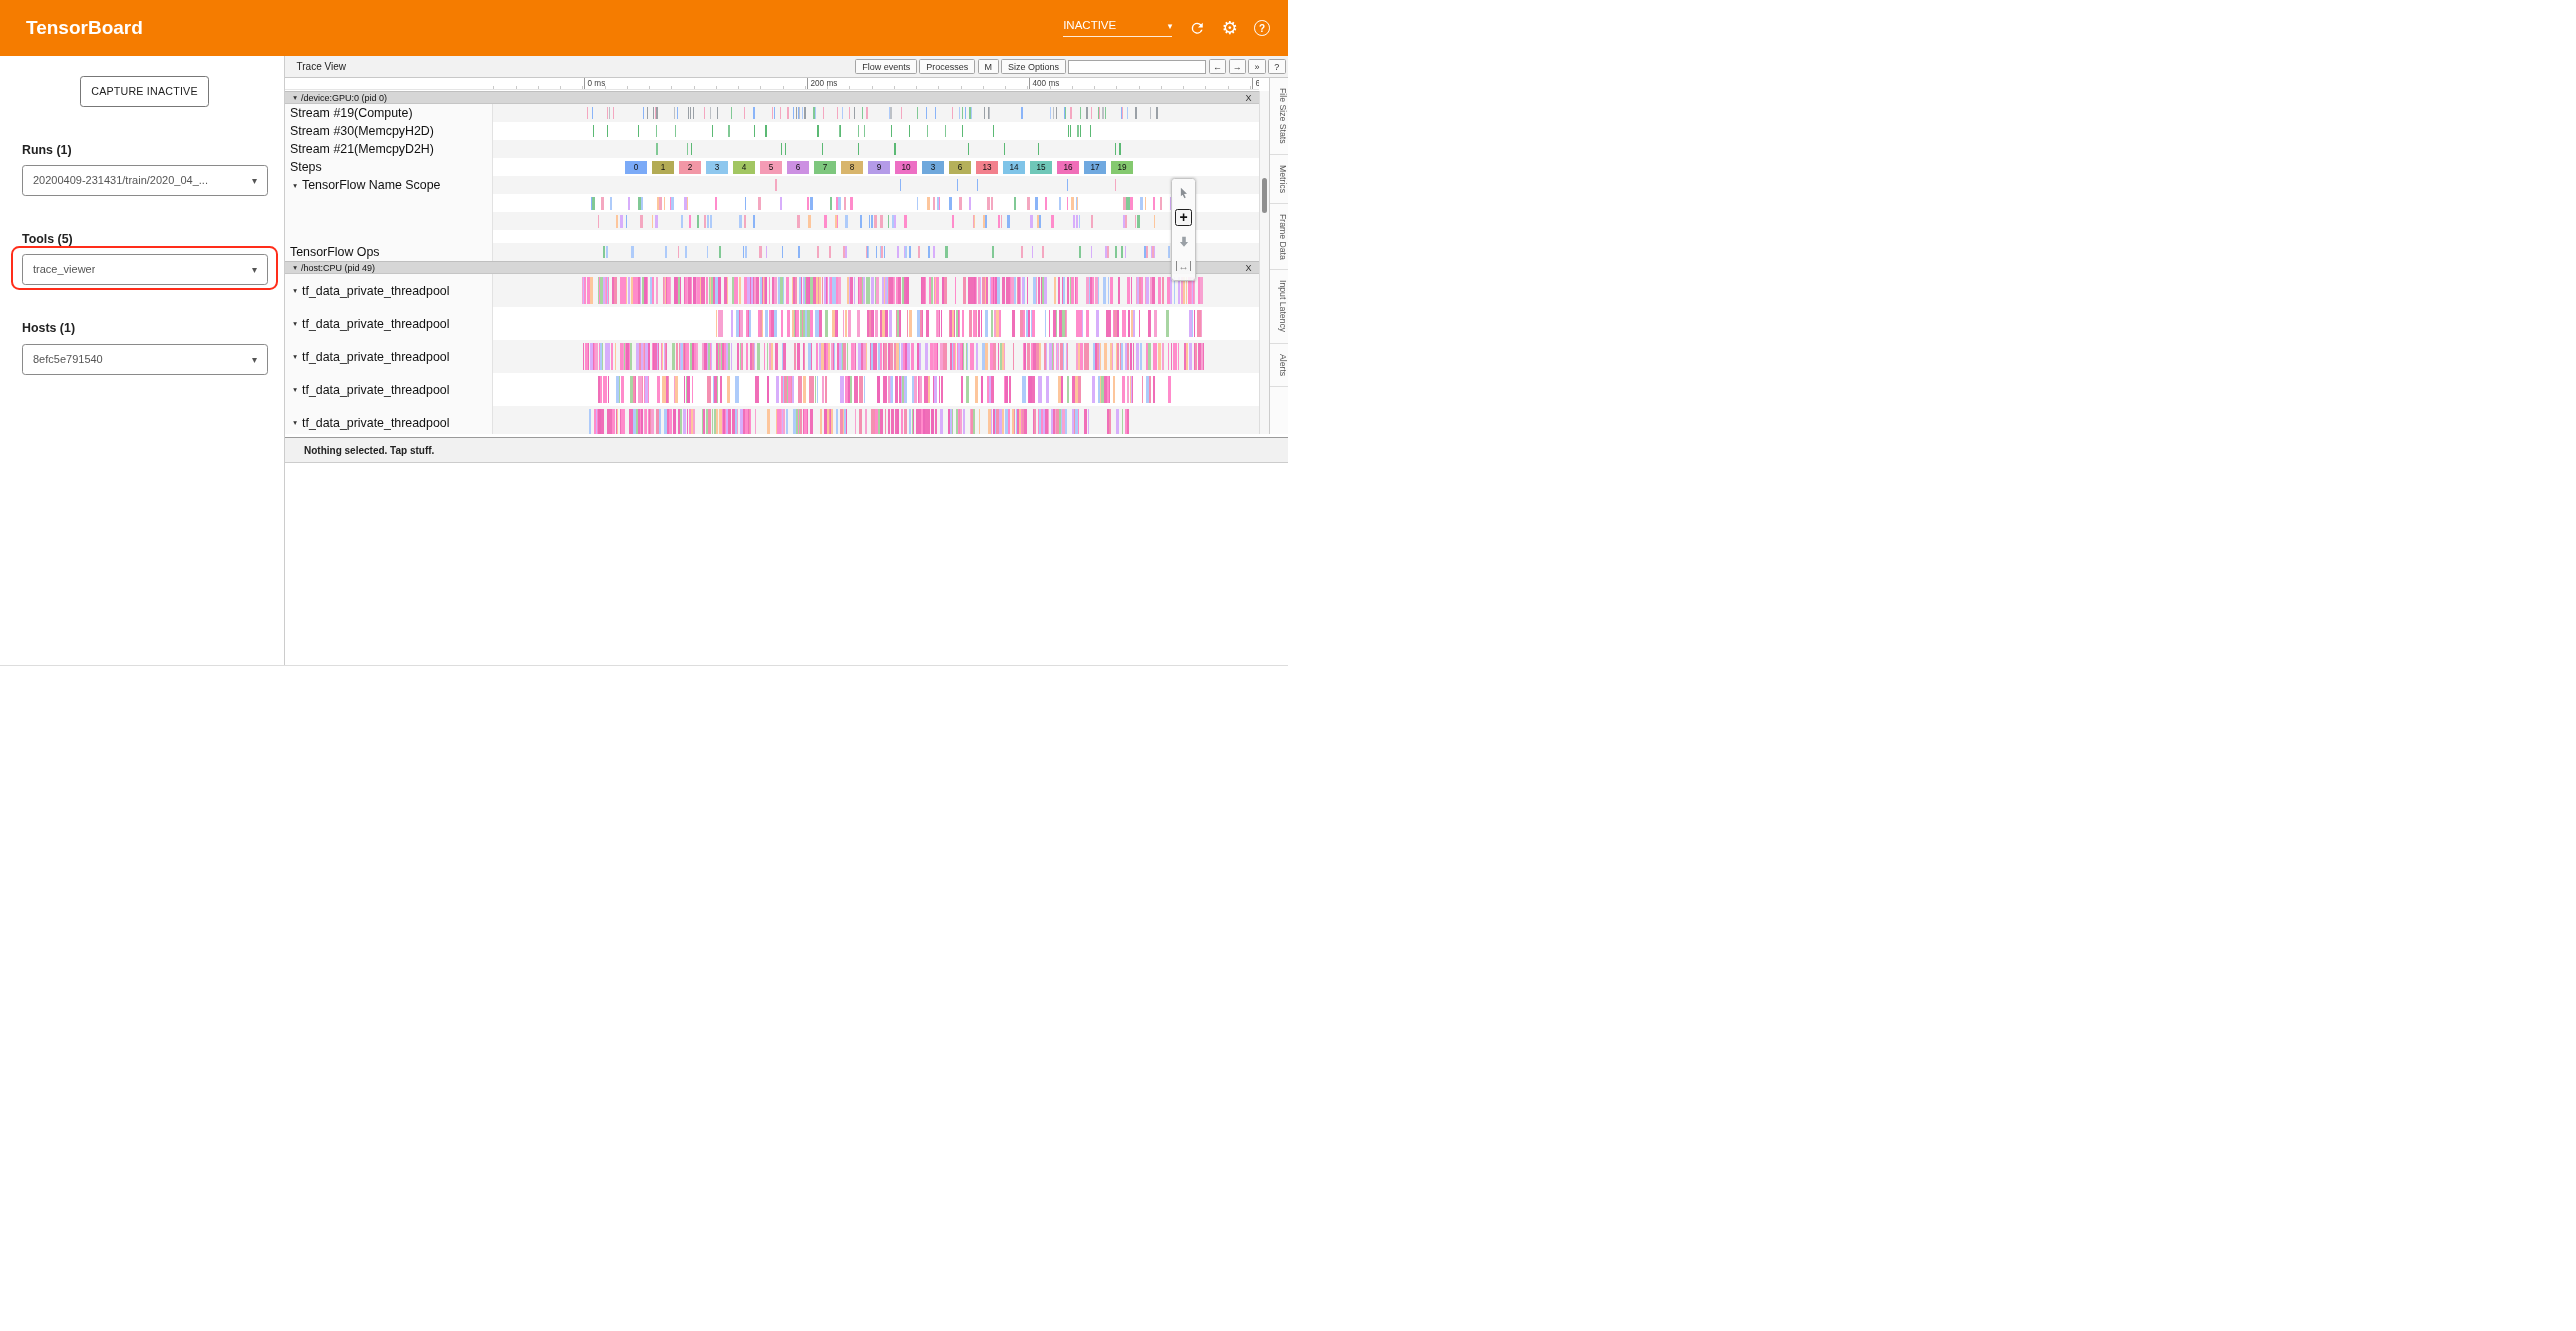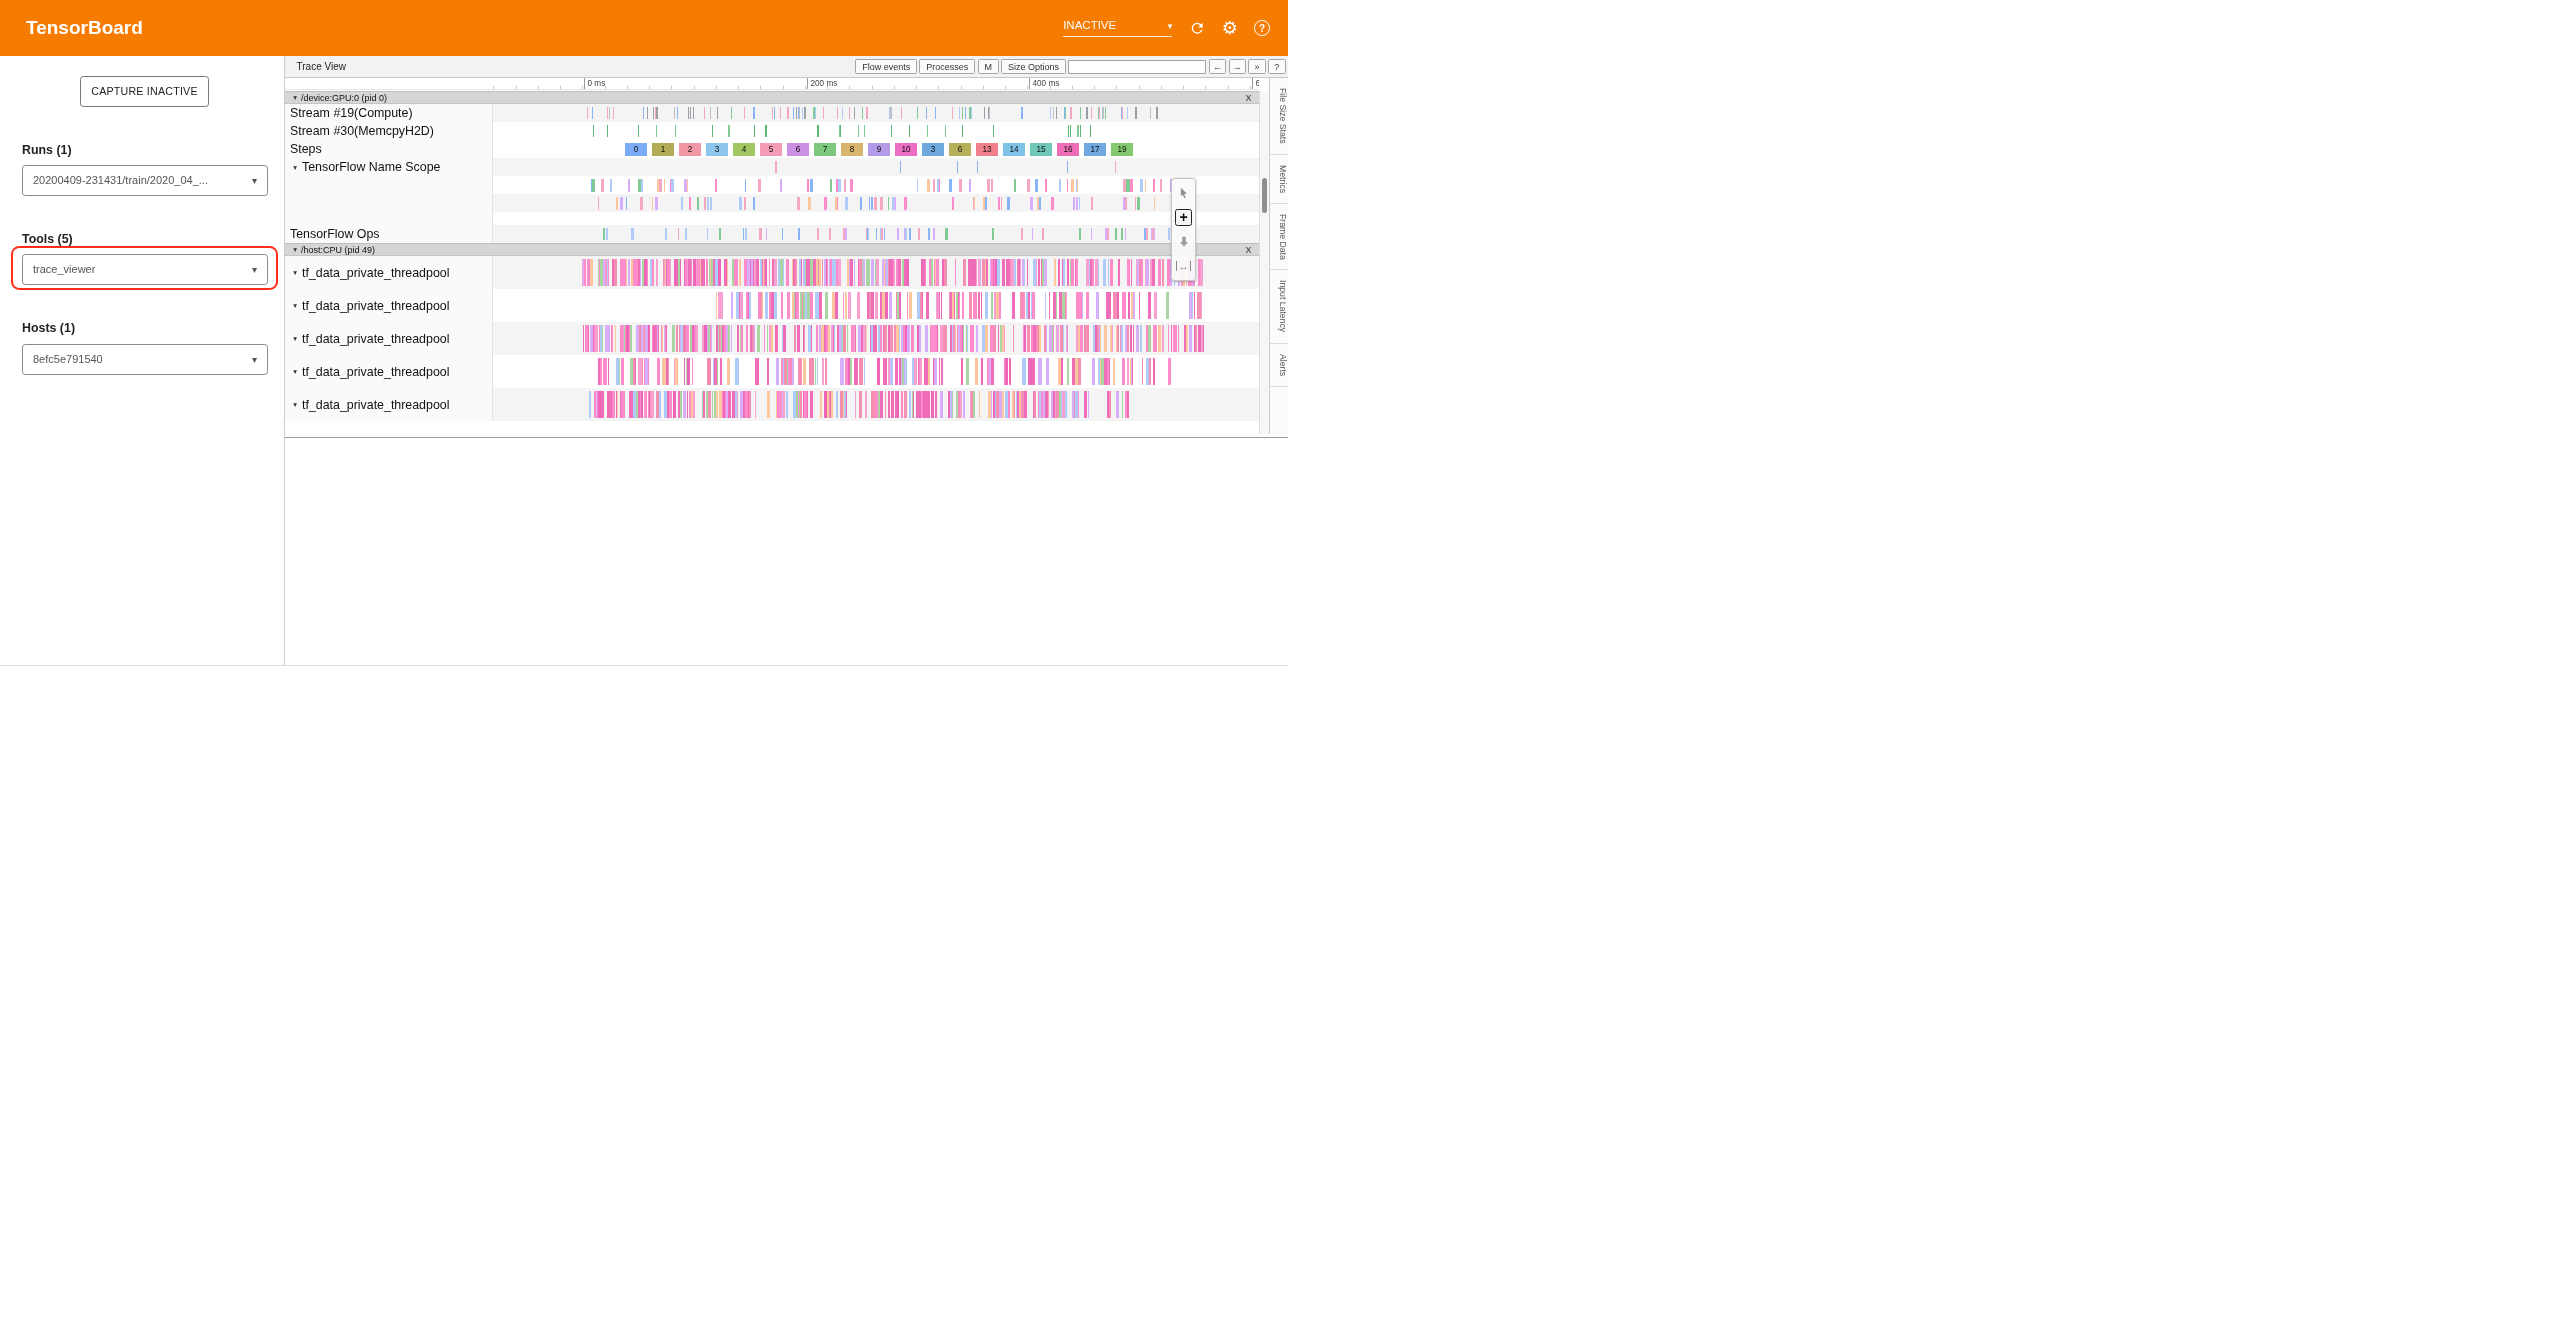--- a/index.html
+++ b/index.html
@@ -298,20 +298,40 @@
             <div class="mark" style="left: 365px; width: 1px; top: 3.3px; bottom: 3.3px; background: rgb(129, 201, 149);"></div>
             <div class="mark" style="left: 114px; width: 1.2px; top: 3.3px; bottom: 3.3px; background: rgb(91, 185, 116);"></div>
             <div class="mark" style="left: 347px; width: 1.2px; top: 3.3px; bottom: 3.3px; background: rgb(91, 185, 116);"></div>
             <div class="mark" style="left: 584px; width: 1.6px; top: 3.3px; bottom: 3.3px; background: rgb(129, 201, 149);"></div>
             <div class="mark" style="left: 597px; width: 1.2px; top: 3.3px; bottom: 3.3px; background: rgb(91, 185, 116);"></div>
             <div class="mark" style="left: 398px; width: 1px; top: 3.3px; bottom: 3.3px; background: rgb(91, 185, 116);"></div>
             <div class="mark" style="left: 577px; width: 1.2px; top: 3.3px; bottom: 3.3px; background: rgb(91, 185, 116);"></div>
             <div class="mark" style="left: 575px; width: 1.1px; top: 3.3px; bottom: 3.3px; background: rgb(91, 185, 116);"></div>
             <div class="mark" style="left: 100px; width: 1.1px; top: 3.3px; bottom: 3.3px; background: rgb(91, 185, 116);"></div>
             <div class="mark" style="left: 324px; width: 1.6px; top: 3.3px; bottom: 3.3px; background: rgb(91, 185, 116);"></div>
+          </div>
+        </div>
+        <div class="track-row" style="height: 18px;">
+          <div class="row-label">
+            <span>Stream #21(MemcpyD2H)</span>
+          </div>
+          <div class="row-content alt">
+            <div class="mark" style="left: 163px; width: 1.6px; top: 3.3px; bottom: 3.3px; background: rgb(129, 201, 149);"></div>
+            <div class="mark" style="left: 475px; width: 1.2px; top: 3.3px; bottom: 3.3px; background: rgb(91, 185, 116);"></div>
+            <div class="mark" style="left: 622px; width: 1.3px; top: 3.3px; bottom: 3.3px; background: rgb(91, 185, 116);"></div>
+            <div class="mark" style="left: 194px; width: 0.9px; top: 3.3px; bottom: 3.3px; background: rgb(129, 201, 149);"></div>
+            <div class="mark" style="left: 545px; width: 1.3px; top: 3.3px; bottom: 3.3px; background: rgb(91, 185, 116);"></div>
+            <div class="mark" style="left: 511px; width: 1.2px; top: 3.3px; bottom: 3.3px; background: rgb(91, 185, 116);"></div>
+            <div class="mark" style="left: 365px; width: 1.2px; top: 3.3px; bottom: 3.3px; background: rgb(91, 185, 116);"></div>
+            <div class="mark" style="left: 401px; width: 1.6px; top: 3.3px; bottom: 3.3px; background: rgb(91, 185, 116);"></div>
+            <div class="mark" style="left: 288px; width: 1.3px; top: 3.3px; bottom: 3.3px; background: rgb(91, 185, 116);"></div>
+            <div class="mark" style="left: 292px; width: 0.9px; top: 3.3px; bottom: 3.3px; background: rgb(91, 185, 116);"></div>
+            <div class="mark" style="left: 626px; width: 1.6px; top: 3.3px; bottom: 3.3px; background: rgb(91, 185, 116);"></div>
+            <div class="mark" style="left: 329px; width: 1.2px; top: 3.3px; bottom: 3.3px; background: rgb(91, 185, 116);"></div>
+            <div class="mark" style="left: 198px; width: 1.1px; top: 3.3px; bottom: 3.3px; background: rgb(91, 185, 116);"></div>
           </div>
         </div>
         <div class="track-row" style="height: 18px;">
           <div class="row-label">
             <span>Steps</span>
           </div>
           <div class="row-content">
             <div class="step-block" style="left: 132px; background: rgb(123, 170, 247);">0</div>
             <div class="step-block" style="left: 159px; background: rgb(179, 171, 85);">1</div>
             <div class="step-block" style="left: 186px; background: rgb(242, 151, 166);">2</div>
@@ -1832,18 +1852,21 @@
         <svg width="10" height="11.5" viewBox="0 0 12 14">
             <path d="M6 13 L1 7.3 H3.8 V1 H8.2 V7.3 H11 Z" fill="#9aa0a6"></path>
           </svg>
       </div>
       <div class="ztool">
           <span class="range-icon">↔</span>
         </div>
     </div>
 
     <div class="detail">
+      <div class="detail-bar">
+        <span class="detail-msg">Nothing selected. Tap stuff.</span>
+      </div>
       <div class="detail-body"></div>
     </div>
 
   </div>
 </div>
 
 
 </body></html>

